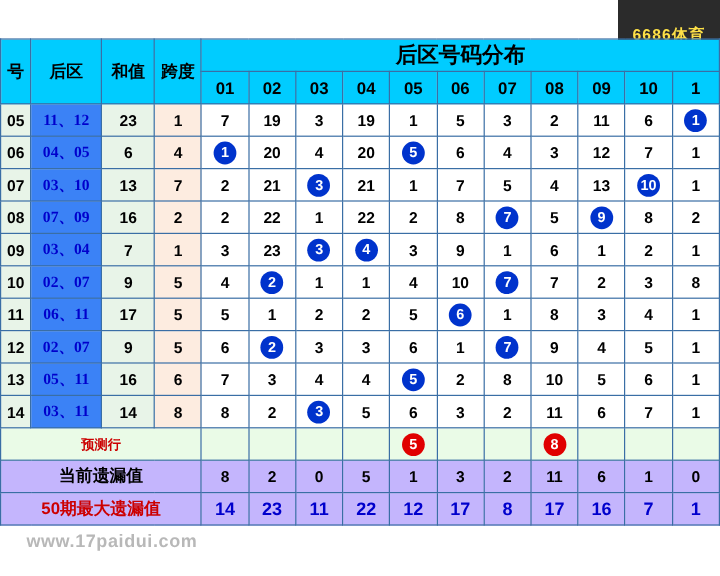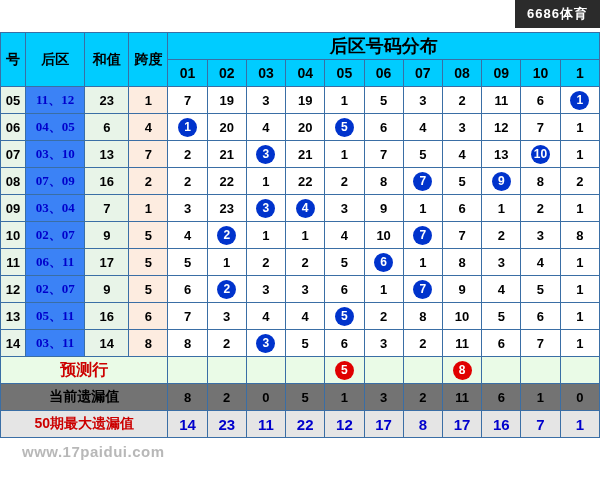--- a/index.html
+++ b/index.html
@@ -7,23 +7,23 @@
     width:600px;height:480px;
     background:#fff;
     font-family:"Liberation Sans", sans-serif;
     font-size:13px;
     color:#000;
     overflow:hidden;
     position:relative;
   }
   .watermark-top{
     position:absolute; top:0; right:0;
-    background:#2b2b2b; color:#ffffff;
+    background:#2b2b2b; color:#fde047;
     font-size:13px; font-weight:bold;
-    padding:5px 12px;
+    padding:20px 12px;
     letter-spacing:1px;
   }
   .watermark-bottom{
     position:absolute; left:22px; bottom:20px;
     color:#b8b8b8; font-size:15px; font-weight:bold;
     letter-spacing:0.5px;
   }
   table{
     border-collapse:collapse;
     position:absolute;
@@ -43,23 +43,23 @@
   
   .hdr{ background:#00ccff; color:#000; font-size:14px; }
   .hdr-big{ background:#00ccff; color:#000; font-size:18px; }
   
   .c-issue{ width:26px; background:#e8f4e8; }
   .c-back{ width:62px; background:#3b82f6; color:#0000cc;font-family:Liberation Serif, serif; }
   .c-sum{ width:46px; background:#e8f4e8; }
   .c-span{ width:40px; background:#fdece0; }
   .c-num{ width:42px; background:#ffffff; }
   .row-pred td{ background:#eafbe7; }
-  .pred-label{ color:#cc0000; font-size:16px; background:#eafbe7; }
-  .row-cur td{ background:#737373; }
-  .row-max td{ background:#e5e5e5;text-align:center; }
+  .pred-label{ color:#cc0000; font-size:11px; background:#eafbe7; }
+  .row-cur td{ background:#c4b5fd; }
+  .row-max td{ background:#c4b5fd;text-align:center; }
   .row-max .mx{ color:#0000cc; font-size:15px; }
   .row-cur .lbl, .row-max .lbl{ font-size:14px; }
   .row-max .lbl{ color:#cc0000; }
   .ball{
     display:inline-block;
     width:19px;height:19px;line-height:19px;
     border-radius:50%;
     color:#fff;font-size:12px;font-weight:bold;
     text-align:center;
   }

